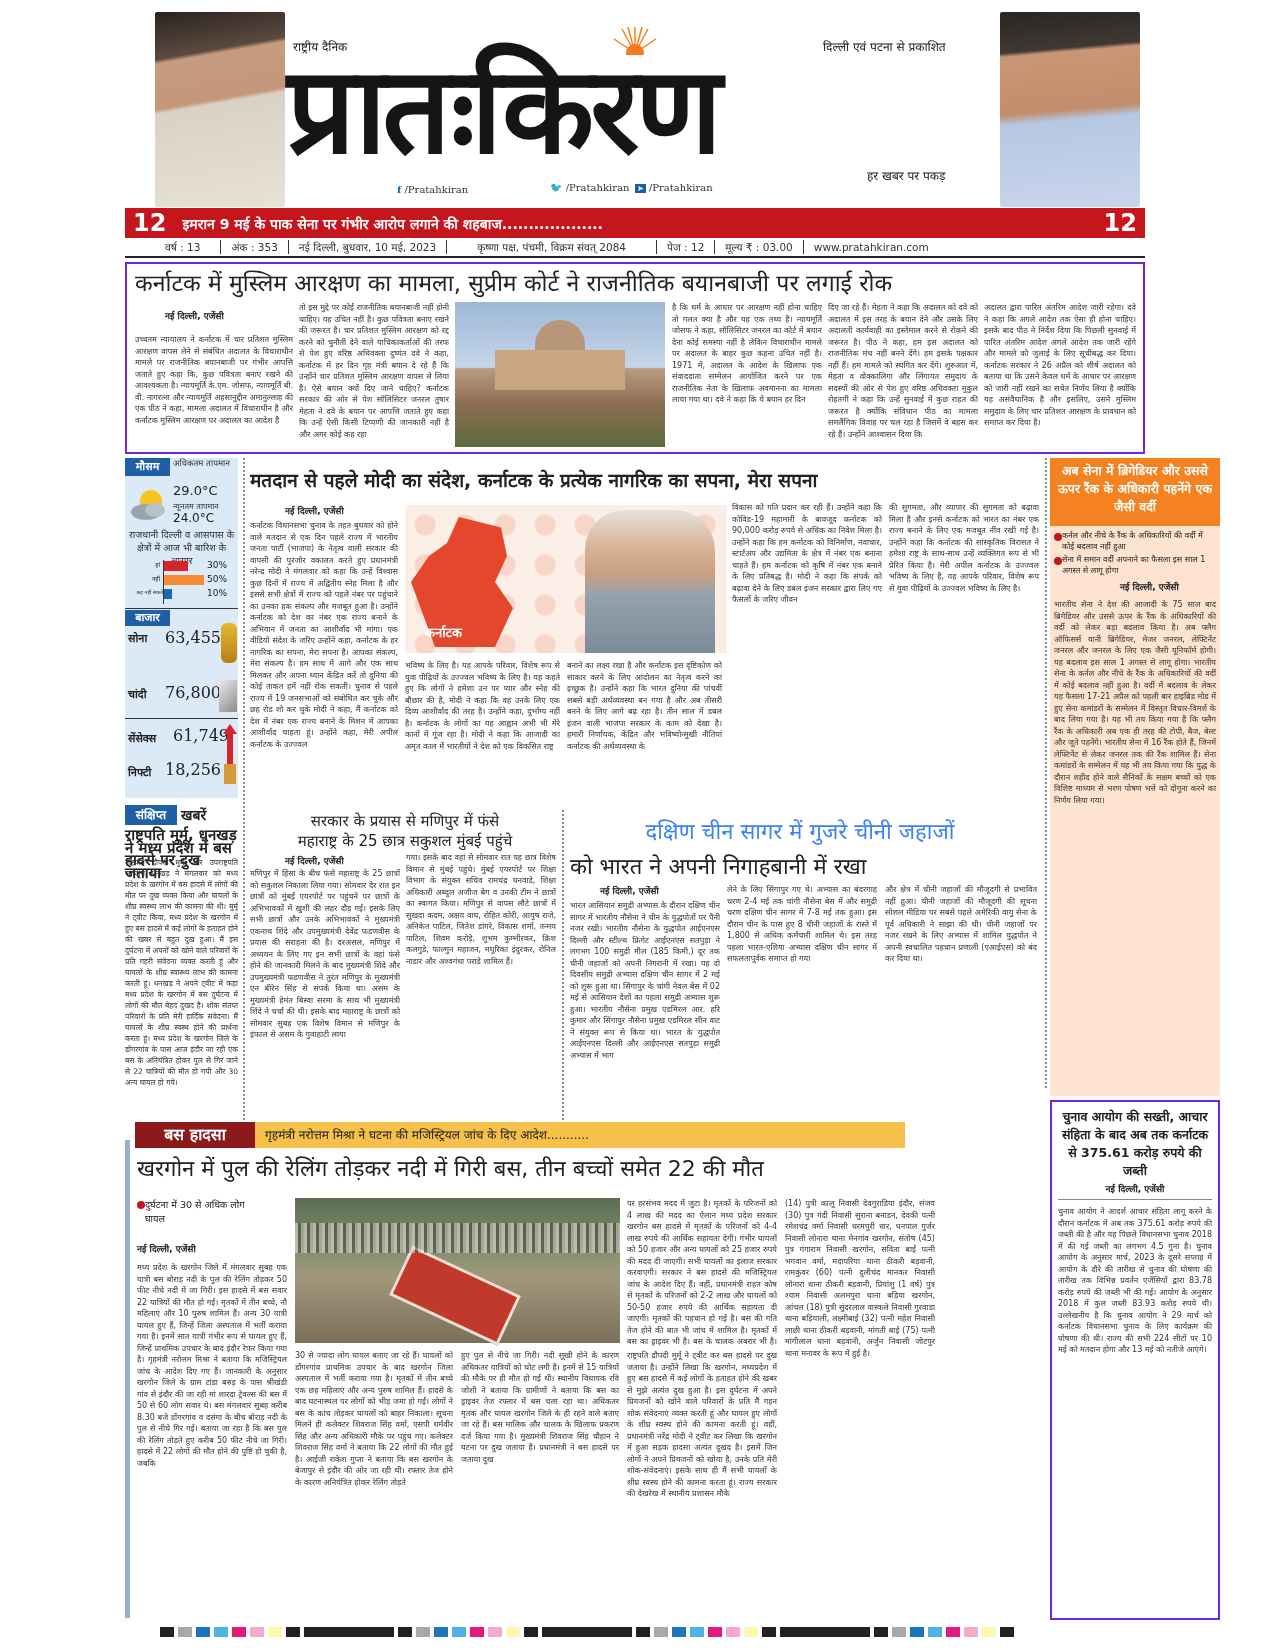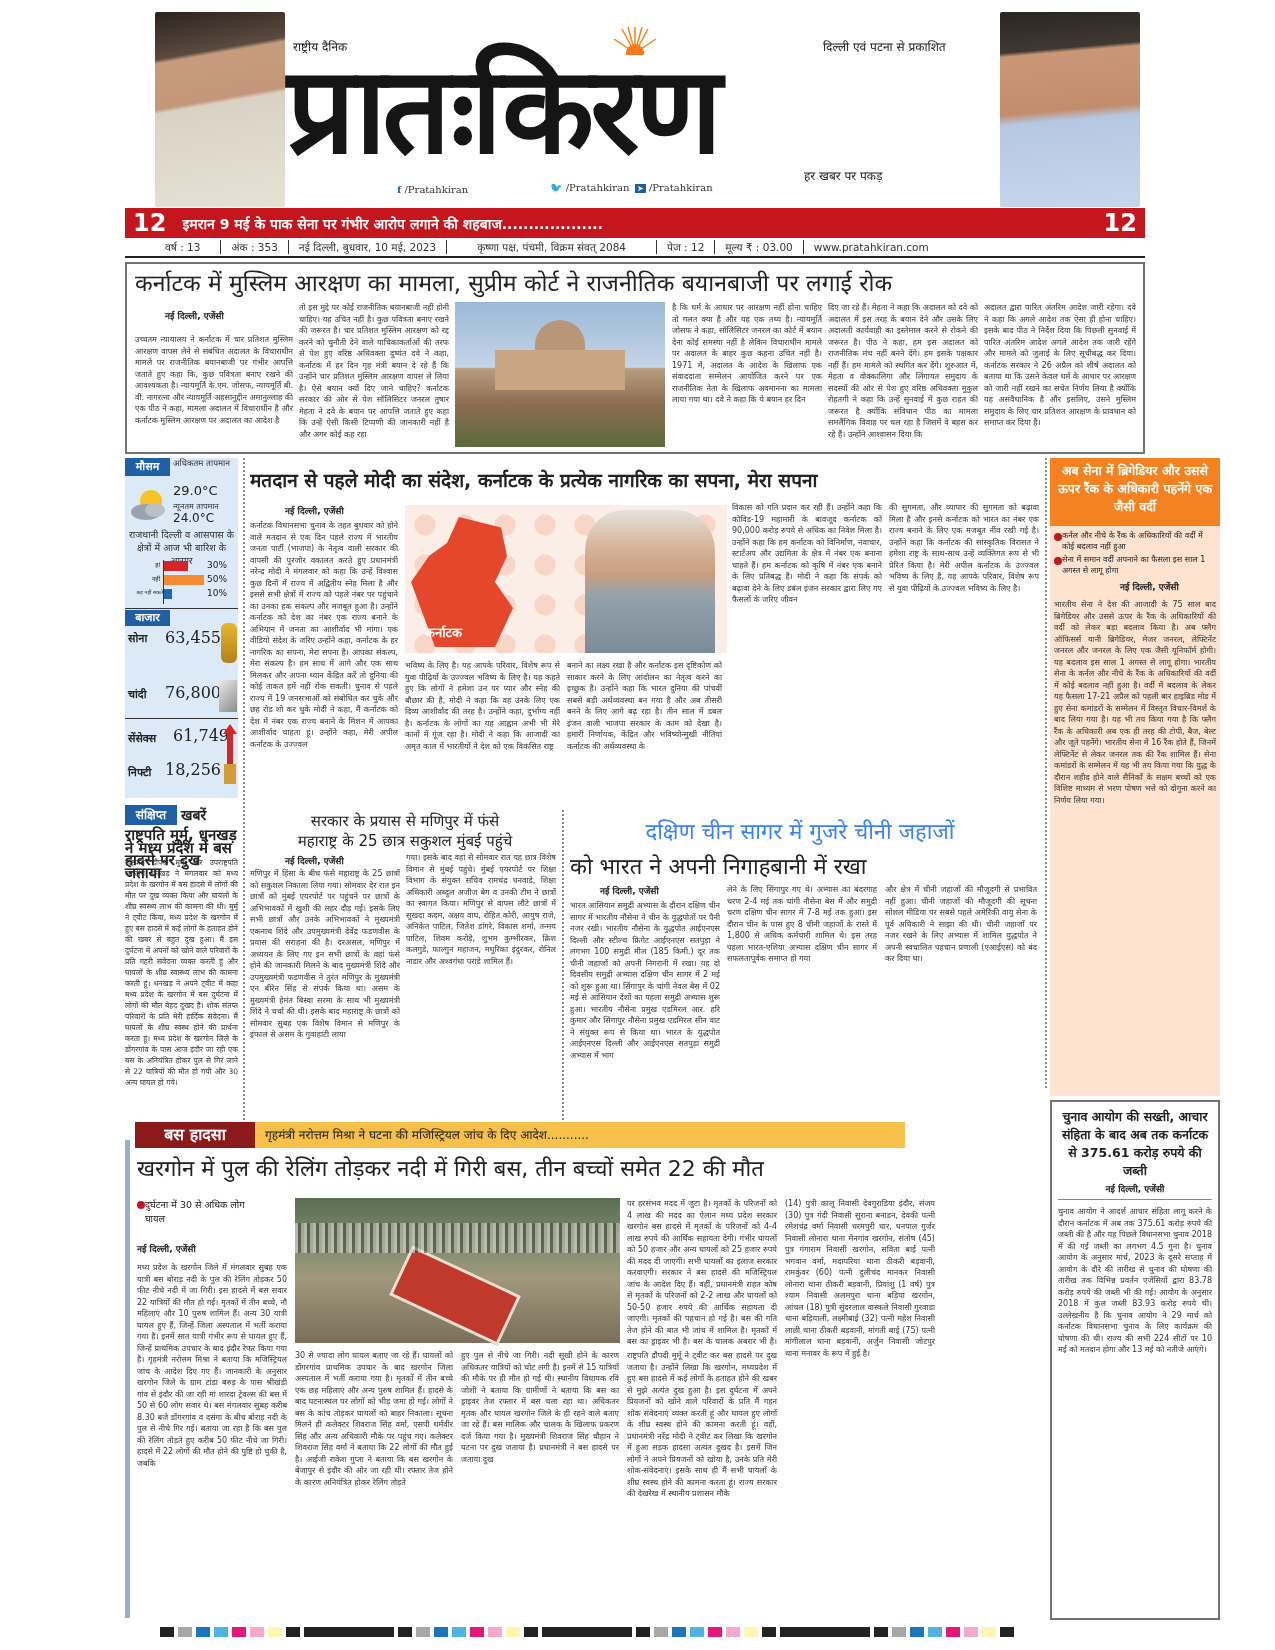--- a/index.html
+++ b/index.html
@@ -13,21 +13,21 @@
 .ticker{background:#c4161c;color:#fff;height:30px;display:flex;align-items:center;font-weight:bold}
 .ticker .num{font-size:24px;padding:0 8px}
 .ticker .item{font-size:14px;flex:1;white-space:nowrap;overflow:hidden}
 .meta{display:flex;font-size:10.5px;color:#333;height:20px;align-items:center;border-bottom:2px solid #222}
 .meta span{padding:0 10px;border-right:1px solid #333}
 .meta span:last-child{border-right:none}
 .h1{font-weight:bold;color:#222;white-space:nowrap;overflow:hidden}
 .body-text{font-size:8px;line-height:11.5px;color:#333;text-align:justify;overflow:hidden}
 .dateline{font-size:9px;font-weight:bold;color:#222}
 .col{position:absolute;overflow:hidden}
-.box{border:2px solid #737373}
+.box{border:2px solid #6d28d9}
 .sidebar-left{background:#dce9f7}
 .orange-box{background:#f58220;color:#fff;text-align:center;font-weight:bold;font-size:15px;line-height:22px;padding:8px}
 .pale{background:#fde3d0}
 .bullet{display:flex;align-items:flex-start;gap:0;font-size:9.5px;line-height:14px}
 .dot{width:8px;height:8px;border-radius:50%;background:#c4161c;margin-top:3px;flex:none}
 .bar{height:10px}
 .colorbar{position:absolute;top:1627px;height:10px;display:flex;gap:4px}
 .colorbar div{width:14px;height:10px}
 </style>
 </head>
@@ -48,21 +48,21 @@
           <line x1="23" y1="28" x2="36" y2="4"></line>
         <line x1="23" y1="28" x2="2" y2="14"></line>
           <line x1="23" y1="28" x2="44" y2="14"></line>
           <line x1="23" y1="28" x2="16" y2="2"></line>
           <line x1="23" y1="28" x2="30" y2="2"></line>
       </g>
       <circle cx="23" cy="28" r="9" fill="#f47920"></circle>
     </svg>
   </div>
   <div class="abs masthead-title" style="left:162px;top:50px;width:550px;height:125px;">प्रातःकिरण</div>
-  <div class="abs tagline" style="left:679px;top:167px;">हर खबर पर पकड़</div>
+  <div class="abs tagline" style="left:742px;top:167px;">हर खबर पर पकड़</div>
 
   <div class="abs social" style="left:272px;top:184px;">
     <span style="color:#1b5fa8;font-weight:bold;">f</span>
     <span>/Pratahkiran</span>
   </div>
   <div class="abs social" style="left:425px;top:182px;">
     <span style="color:#1d9bf0;">🐦</span>
     <span>/Pratahkiran</span>
   </div>
   <div class="abs social" style="left:510px;top:182px;">

